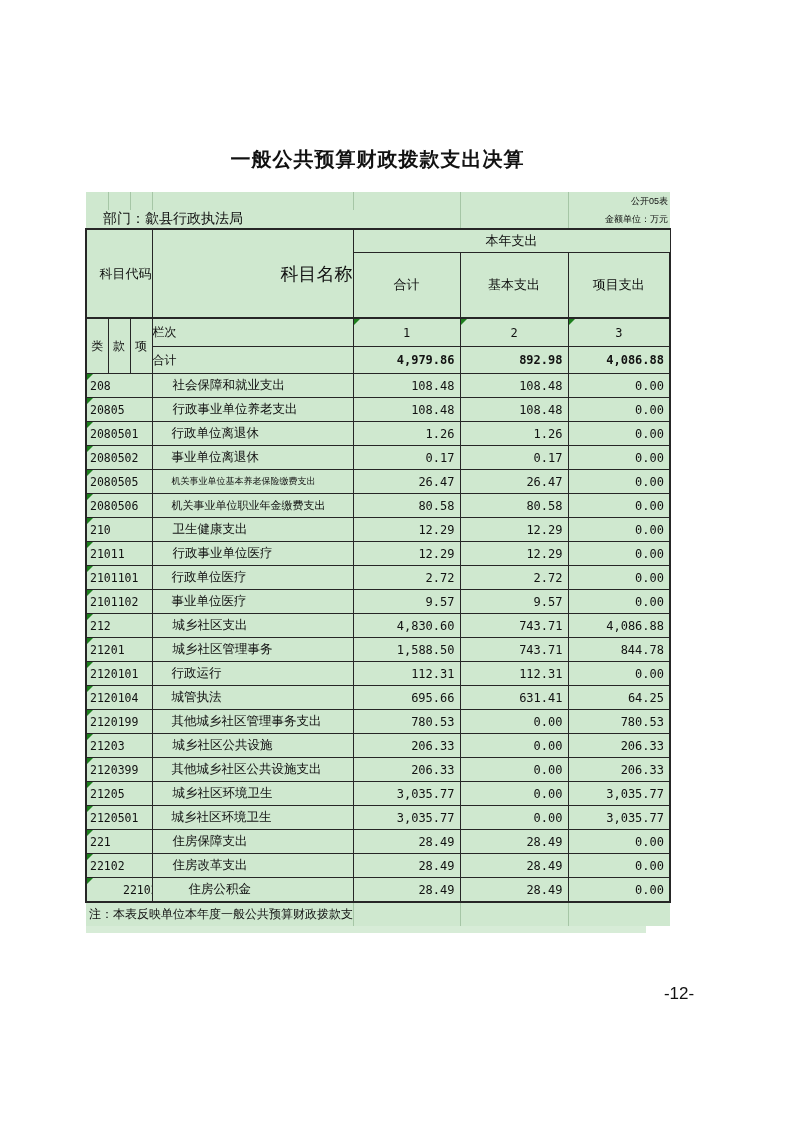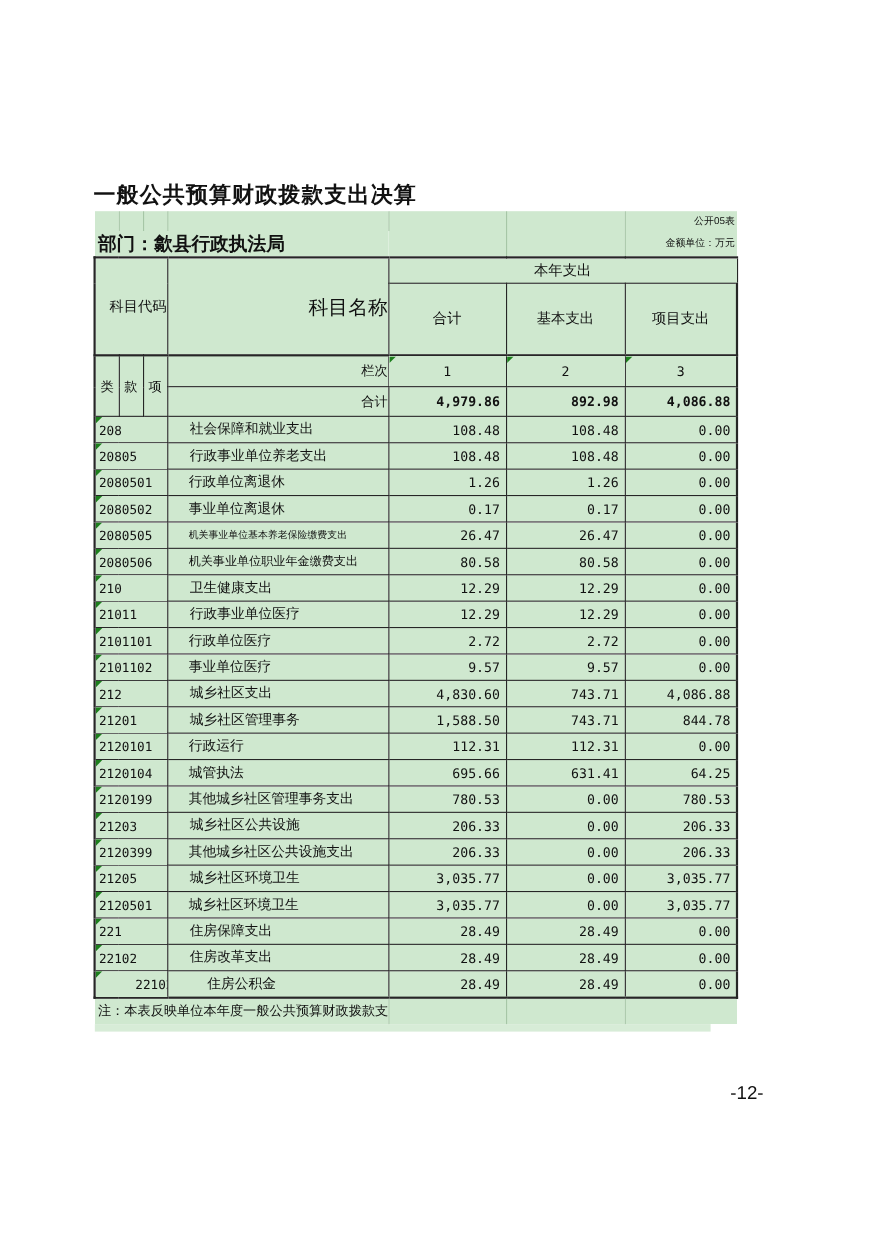--- a/index.html
+++ b/index.html
@@ -2,47 +2,47 @@
 <html><head>
 <meta charset="utf-8">
 <style>
   html,body{margin:0;padding:0;}
   body{
     width:794px;height:1122px;background:#ffffff;position:relative;
     font-family:"Liberation Sans","DejaVu Sans",sans-serif;color:#111;
     overflow:hidden;
   }
   .title{
-    position:absolute;left:85px;top:164px;width:585px;
-    text-align:left;font-size:20px;font-weight:bold;letter-spacing:1px;
+    position:absolute;left:85px;top:146px;width:585px;
+    text-align:center;font-size:20px;font-weight:bold;letter-spacing:1px;
     font-family:"DejaVu Sans","Liberation Sans",sans-serif;
   }
   .sheet{position:absolute;left:85px;top:192px;width:585px;}
   table.budget{
     border-collapse:collapse;table-layout:fixed;width:584px;
   }
   td{padding:0;vertical-align:middle;overflow:hidden;white-space:nowrap;}
   td.g{background:#cfe8cf;}
   
   .r-top td,.r-dept td{border:none;height:18px;}
   .r-top td.gl,.r-dept td.gl{border-right:1px solid #a6c6a6;}
   .small-lbl{font-size:9px;text-align:right;padding-right:2px;color:#111;}
-  .dept{font-size:17px;font-weight:bold;padding-left:3px;}
+  .dept{font-size:14px;font-weight:normal;padding-left:17px;}
   
   .bd{border:1px solid #262626;}
   tr.h1 td{height:22px;border-top:2px solid #262626;text-align:right;}
   tr.h1 td.year-group{text-align:center;font-size:13px;}
   td.code-head{font-size:13px;text-align:center;border-left:2px solid #262626;border-bottom:2px solid #262626;}
   td.name-head{font-size:18px;text-align:center;border-bottom:2px solid #262626;}
   tr.h2 td{height:64px;text-align:center;font-size:13px;border-bottom:2px solid #262626;}
   tr.lanci td{height:27px;text-align:center;font-size:12px;}
   tr.heji td{height:26px;font-size:12px;}
   td.lkx{font-size:13px;text-align:center;}
   td.lkx.first{border-left:2px solid #262626;}
-  tr.heji td.lbl,tr.lanci td.lbl{text-align:right;}
+  tr.heji td.lbl,tr.lanci td.lbl{text-align:left;}
   .edge-r{border-right:2px solid #262626 !important;}
   .num{font-family:"DejaVu Sans Mono",monospace;text-align:right;padding-right:5px;font-size:12px;}
   .num.bold{font-weight:bold;}
   .colno{font-family:"DejaVu Sans Mono",monospace;text-align:center;font-size:11px;}
   tr.data-row td{height:23px;}
   td.code-cell{font-family:"DejaVu Sans Mono",monospace;font-size:11.5px;padding-left:3px;border-left:2px solid #262626;position:relative;}
   td.name-cell{font-size:12.5px;padding-left:20px;}
   td.name-cell.indent{padding-left:19px;}
   td.name-cell.sz-s{font-size:11px;}
   td.name-cell.sz-xs{font-size:9px;}

